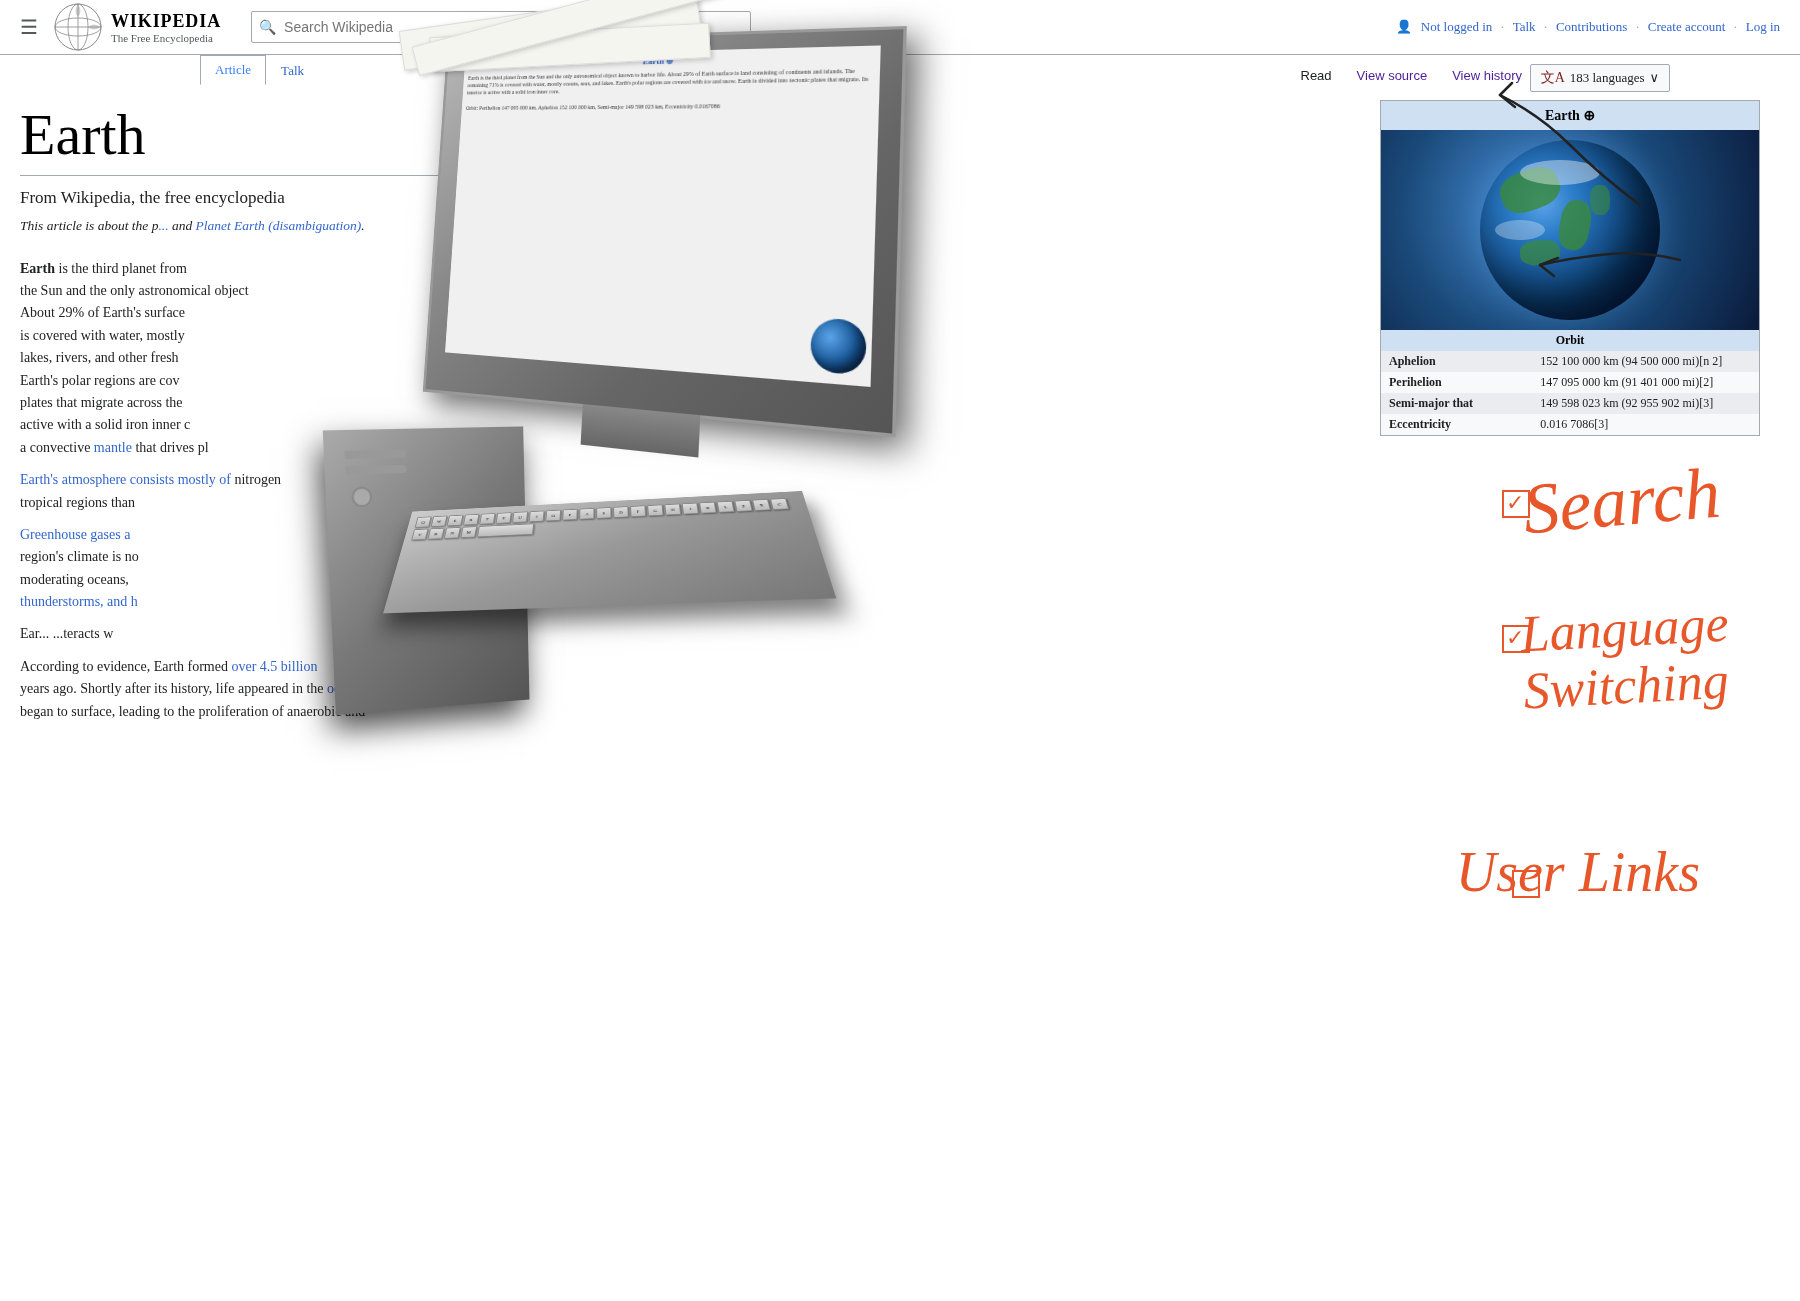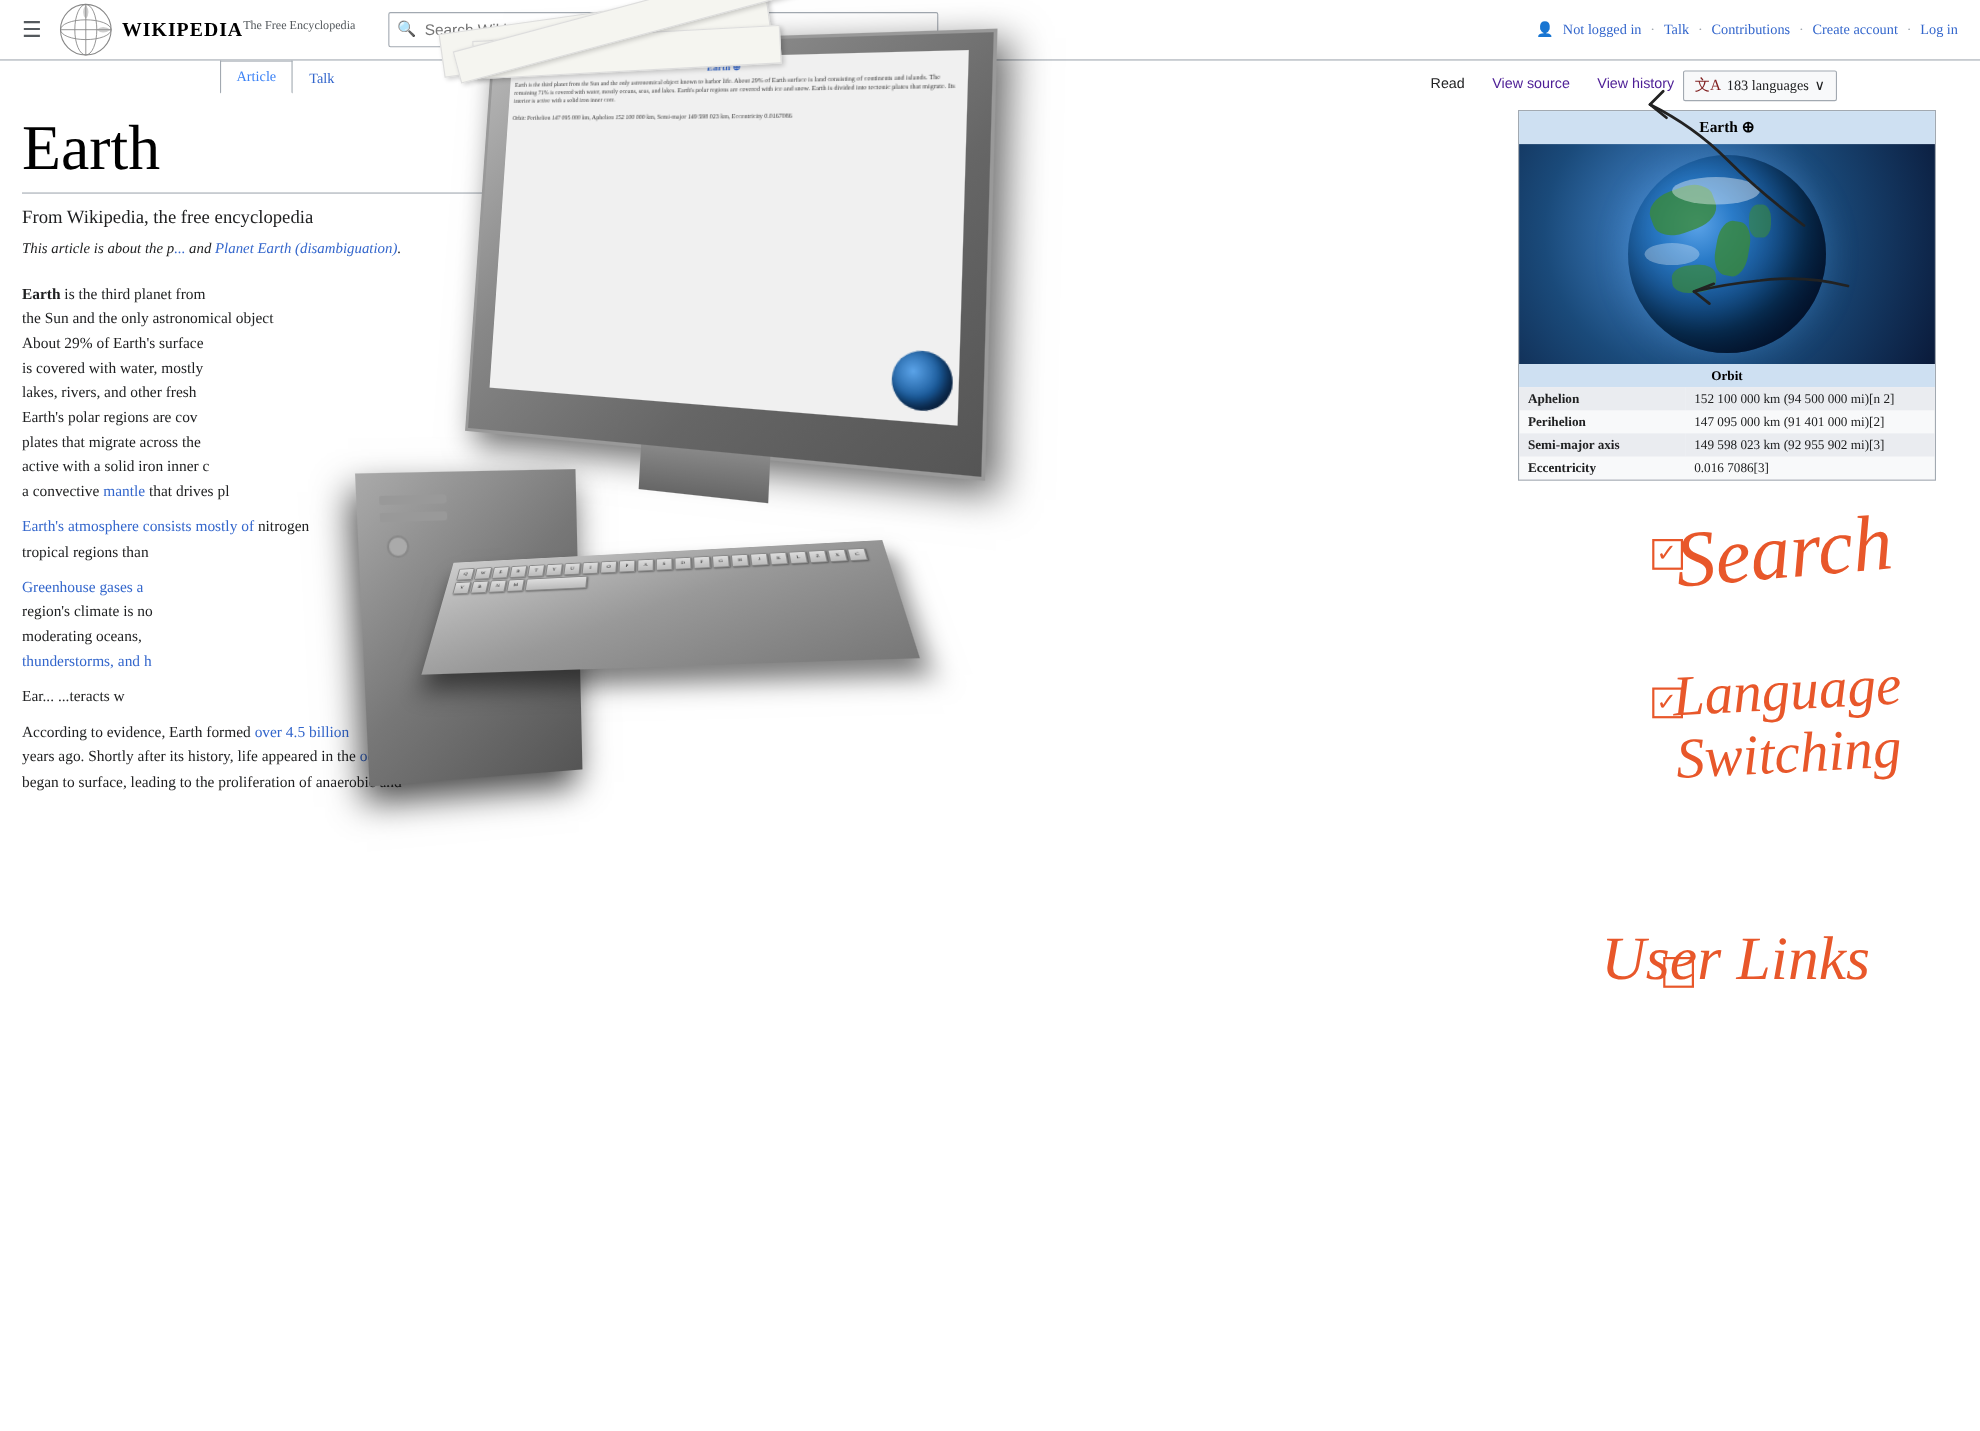--- a/index.html
+++ b/index.html
@@ -48,21 +48,21 @@
     }
 
     .wiki-globe-logo {
       width: 50px;
       height: 50px;
       margin-right: 8px;
     }
 
     .wiki-title-block {
       display: flex;
-      flex-direction: row;
+      flex-direction: column;
       justify-content: flex-end;
     }
 
     .wiki-title-block .wiki-name {
       font-family: 'Linux Libertine', Georgia, serif;
       font-size: 18px;
       font-weight: bold;
       color: #000;
       letter-spacing: 0.05em;
     }
@@ -649,21 +649,21 @@
       </tr>
       <tr>
         <td class="label-cell">Aphelion</td>
         <td class="value-cell">152 100 000 km (94 500 000 mi)[n 2]</td>
       </tr>
       <tr>
         <td class="label-cell">Perihelion</td>
         <td class="value-cell">147 095 000 km (91 401 000 mi)[2]</td>
       </tr>
       <tr>
-        <td class="label-cell">Semi-major axis</td>
+        <td class="label-cell">Semi-major that</td>
         <td class="value-cell">149 598 023 km (92 955 902 mi)[3]</td>
       </tr>
       <tr>
         <td class="label-cell">Eccentricity</td>
         <td class="value-cell">0.016 7086[3]</td>
       </tr>
     </tbody>
       </table>
   </div>
 

